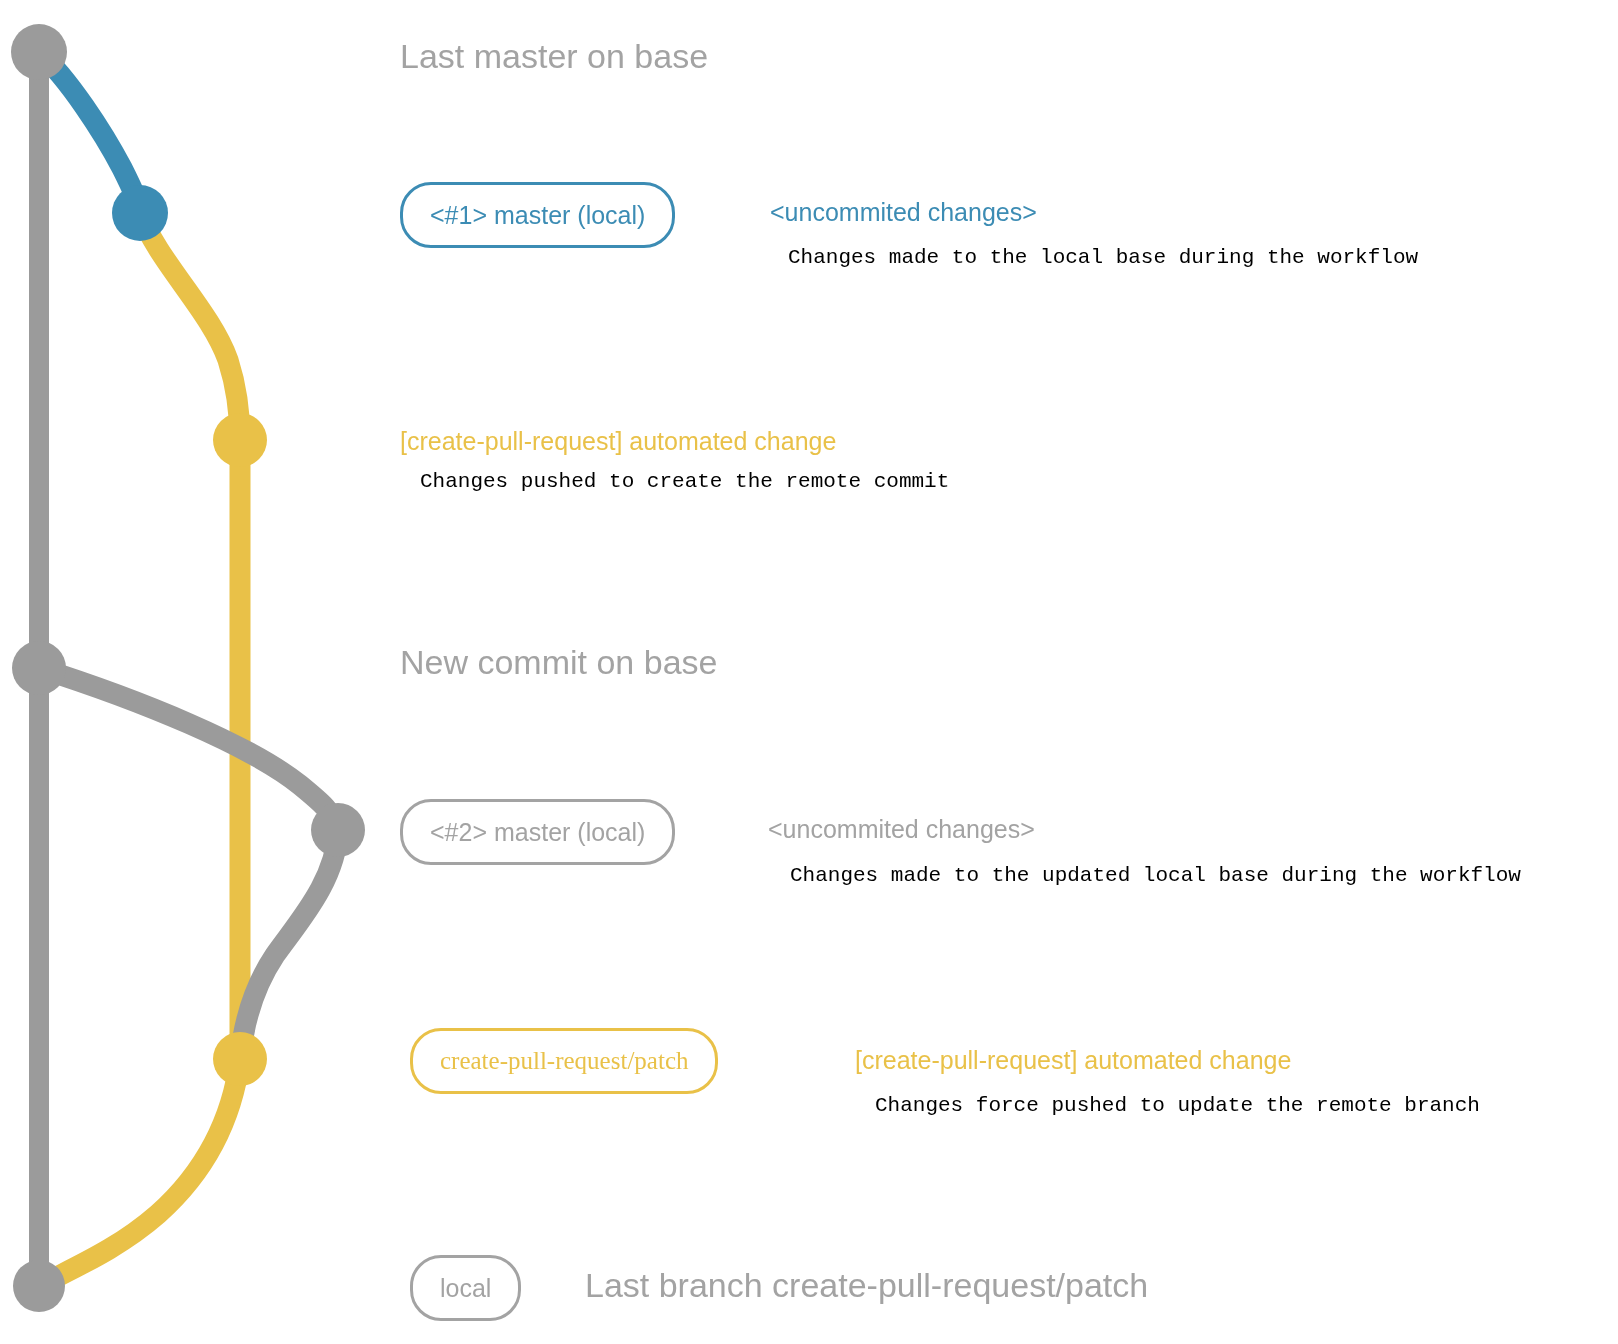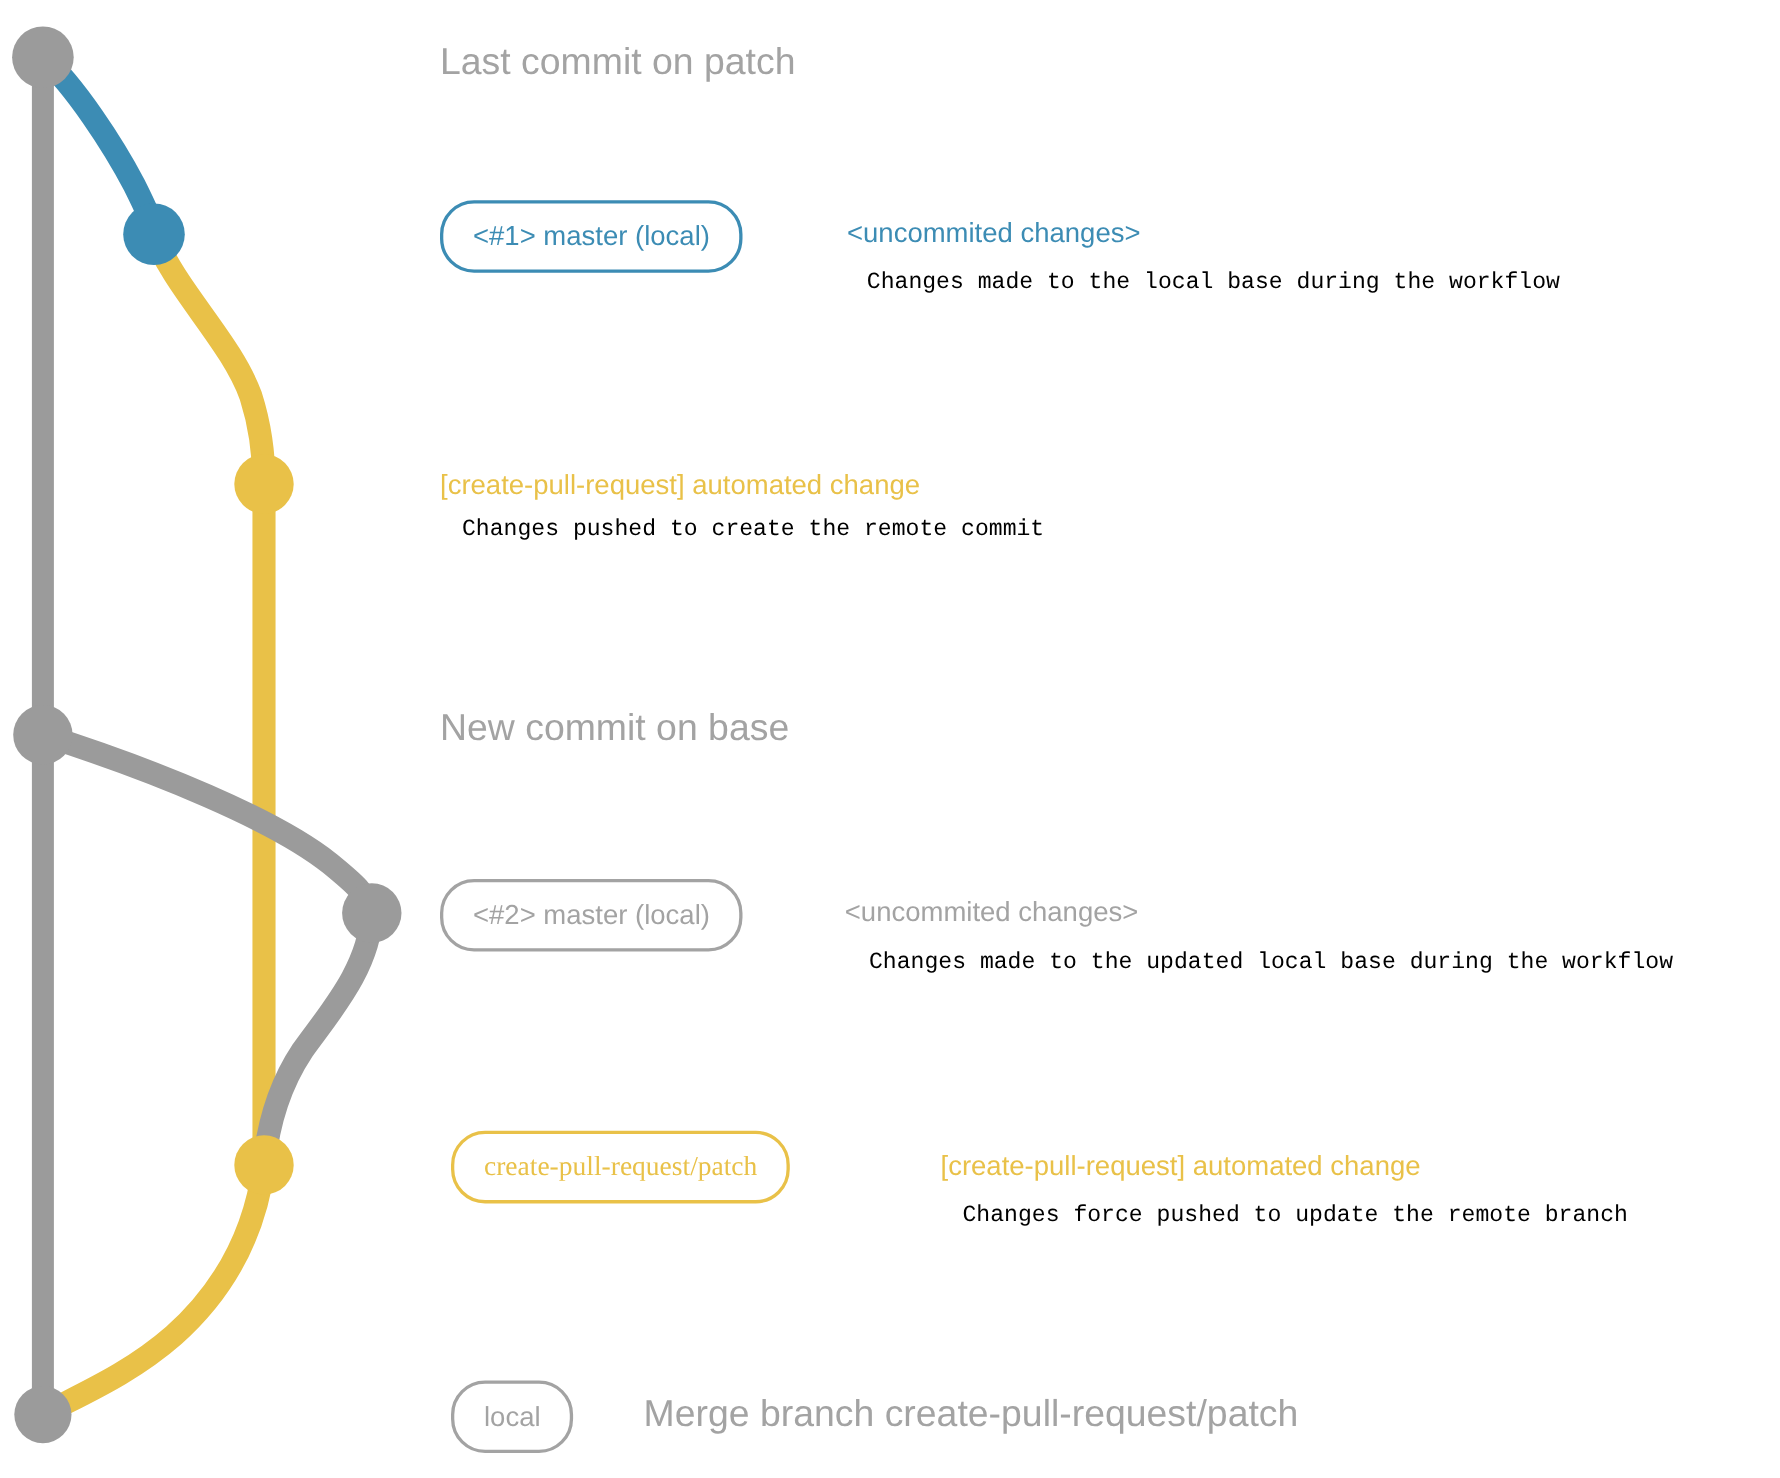--- a/index.html
+++ b/index.html
@@ -73,35 +73,35 @@
 
     <circle class="node gray" cx="39" cy="52" r="28"></circle>
     <circle class="node blue" cx="140" cy="213" r="28"></circle>
     <circle class="node yellow" cx="240" cy="440" r="27"></circle>
     <circle class="node gray" cx="39" cy="668" r="27"></circle>
     <circle class="node gray" cx="338" cy="830" r="27"></circle>
     <circle class="node yellow" cx="240" cy="1059" r="27"></circle>
     <circle class="node gray" cx="39" cy="1286" r="26"></circle>
   </svg>
 
-  <div class="title" style="left:400px;top:36px">Last commit on patch</div>
+  <div class="title" style="left:400px;top:36px">Last master on base</div>
 
   <div class="badge blue" style="left:400px;top:182px">&lt;#1&gt; master (local)</div>
   <div class="heading blue" style="left:770px;top:192px">&lt;uncommited changes&gt;</div>
   <div class="desc" style="left:788px;top:240px">Changes made to the local base during the workflow</div>
 
   <div class="heading yellow" style="left:400px;top:421px">[create-pull-request] automated change</div>
   <div class="desc" style="left:420px;top:464px">Changes pushed to create the remote commit</div>
 
   <div class="title" style="left:400px;top:642px">New commit on base</div>
 
   <div class="badge gray" style="left:400px;top:799px">&lt;#2&gt; master (local)</div>
   <div class="heading gray" style="left:768px;top:809px">&lt;uncommited changes&gt;</div>
   <div class="desc" style="left:790px;top:858px">Changes made to the updated local base during the workflow</div>
 
   <div class="badge yellow" style="left:410px;top:1028px">create-pull-request/patch</div>
   <div class="heading yellow" style="left:855px;top:1040px">[create-pull-request] automated change</div>
   <div class="desc" style="left:875px;top:1088px">Changes force pushed to update the remote branch</div>
 
   <div class="badge gray" style="left:410px;top:1255px">local</div>
-  <div class="title" style="left:585px;top:1265px">Merge branch create-pull-request/patch</div>
+  <div class="title" style="left:585px;top:1265px">Last branch create-pull-request/patch</div>
 
 </div>
 
 </body></html>

